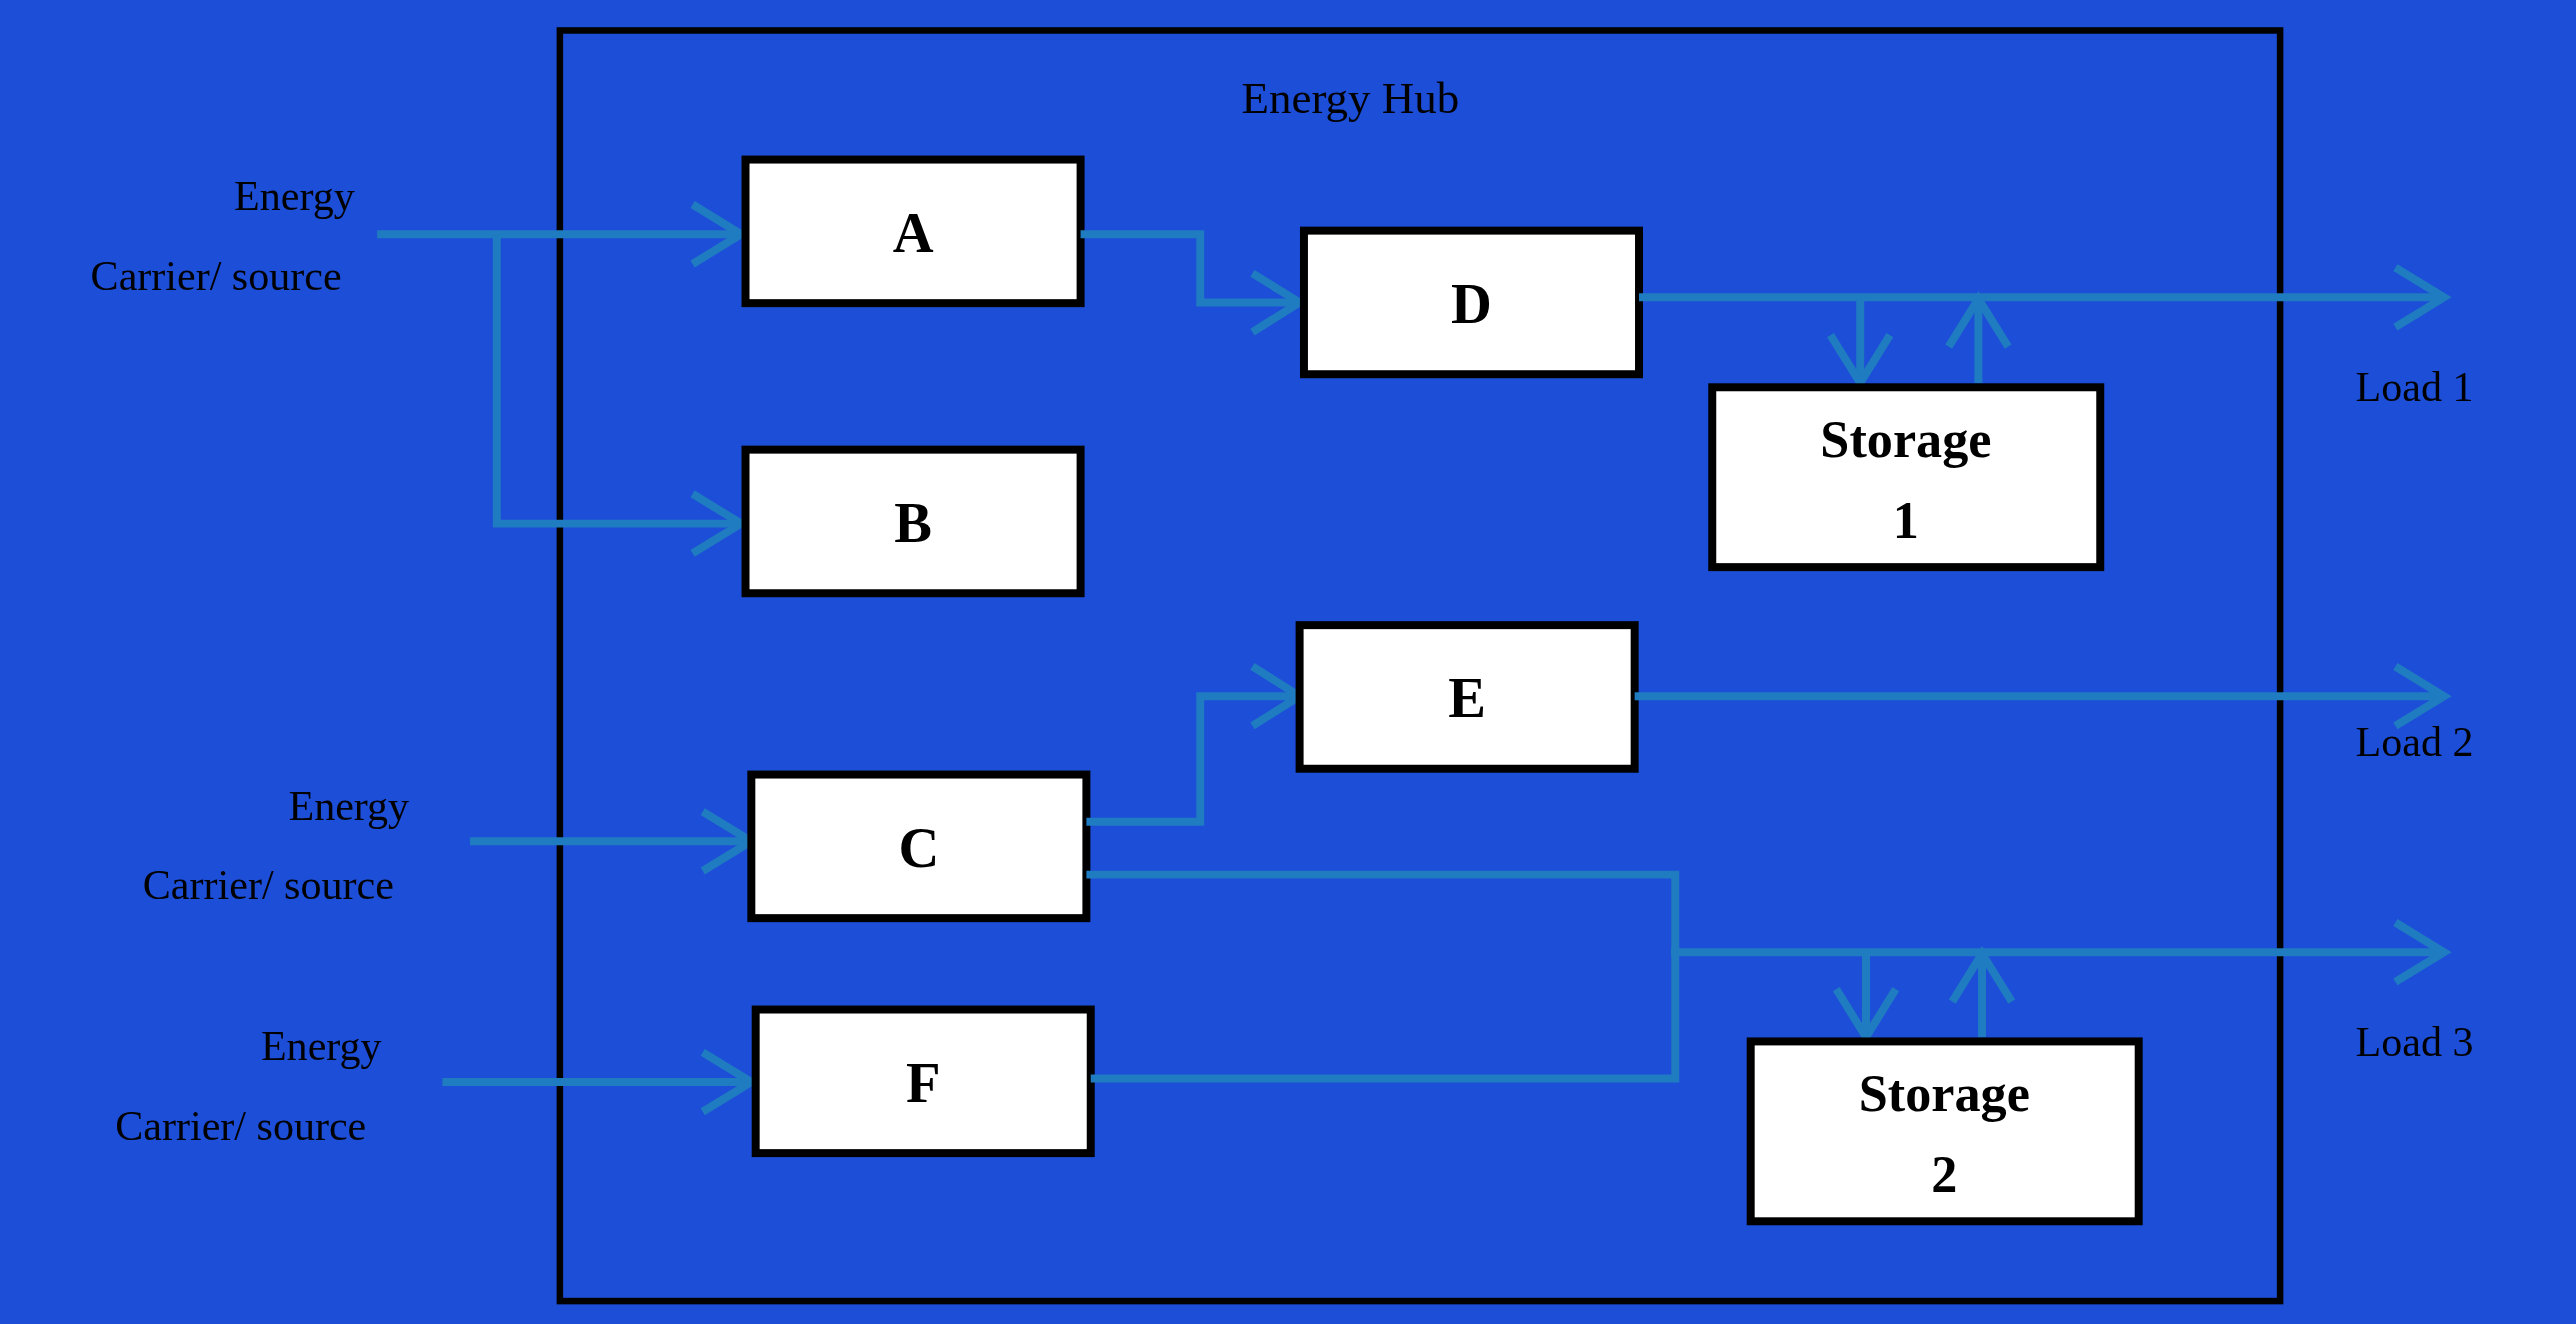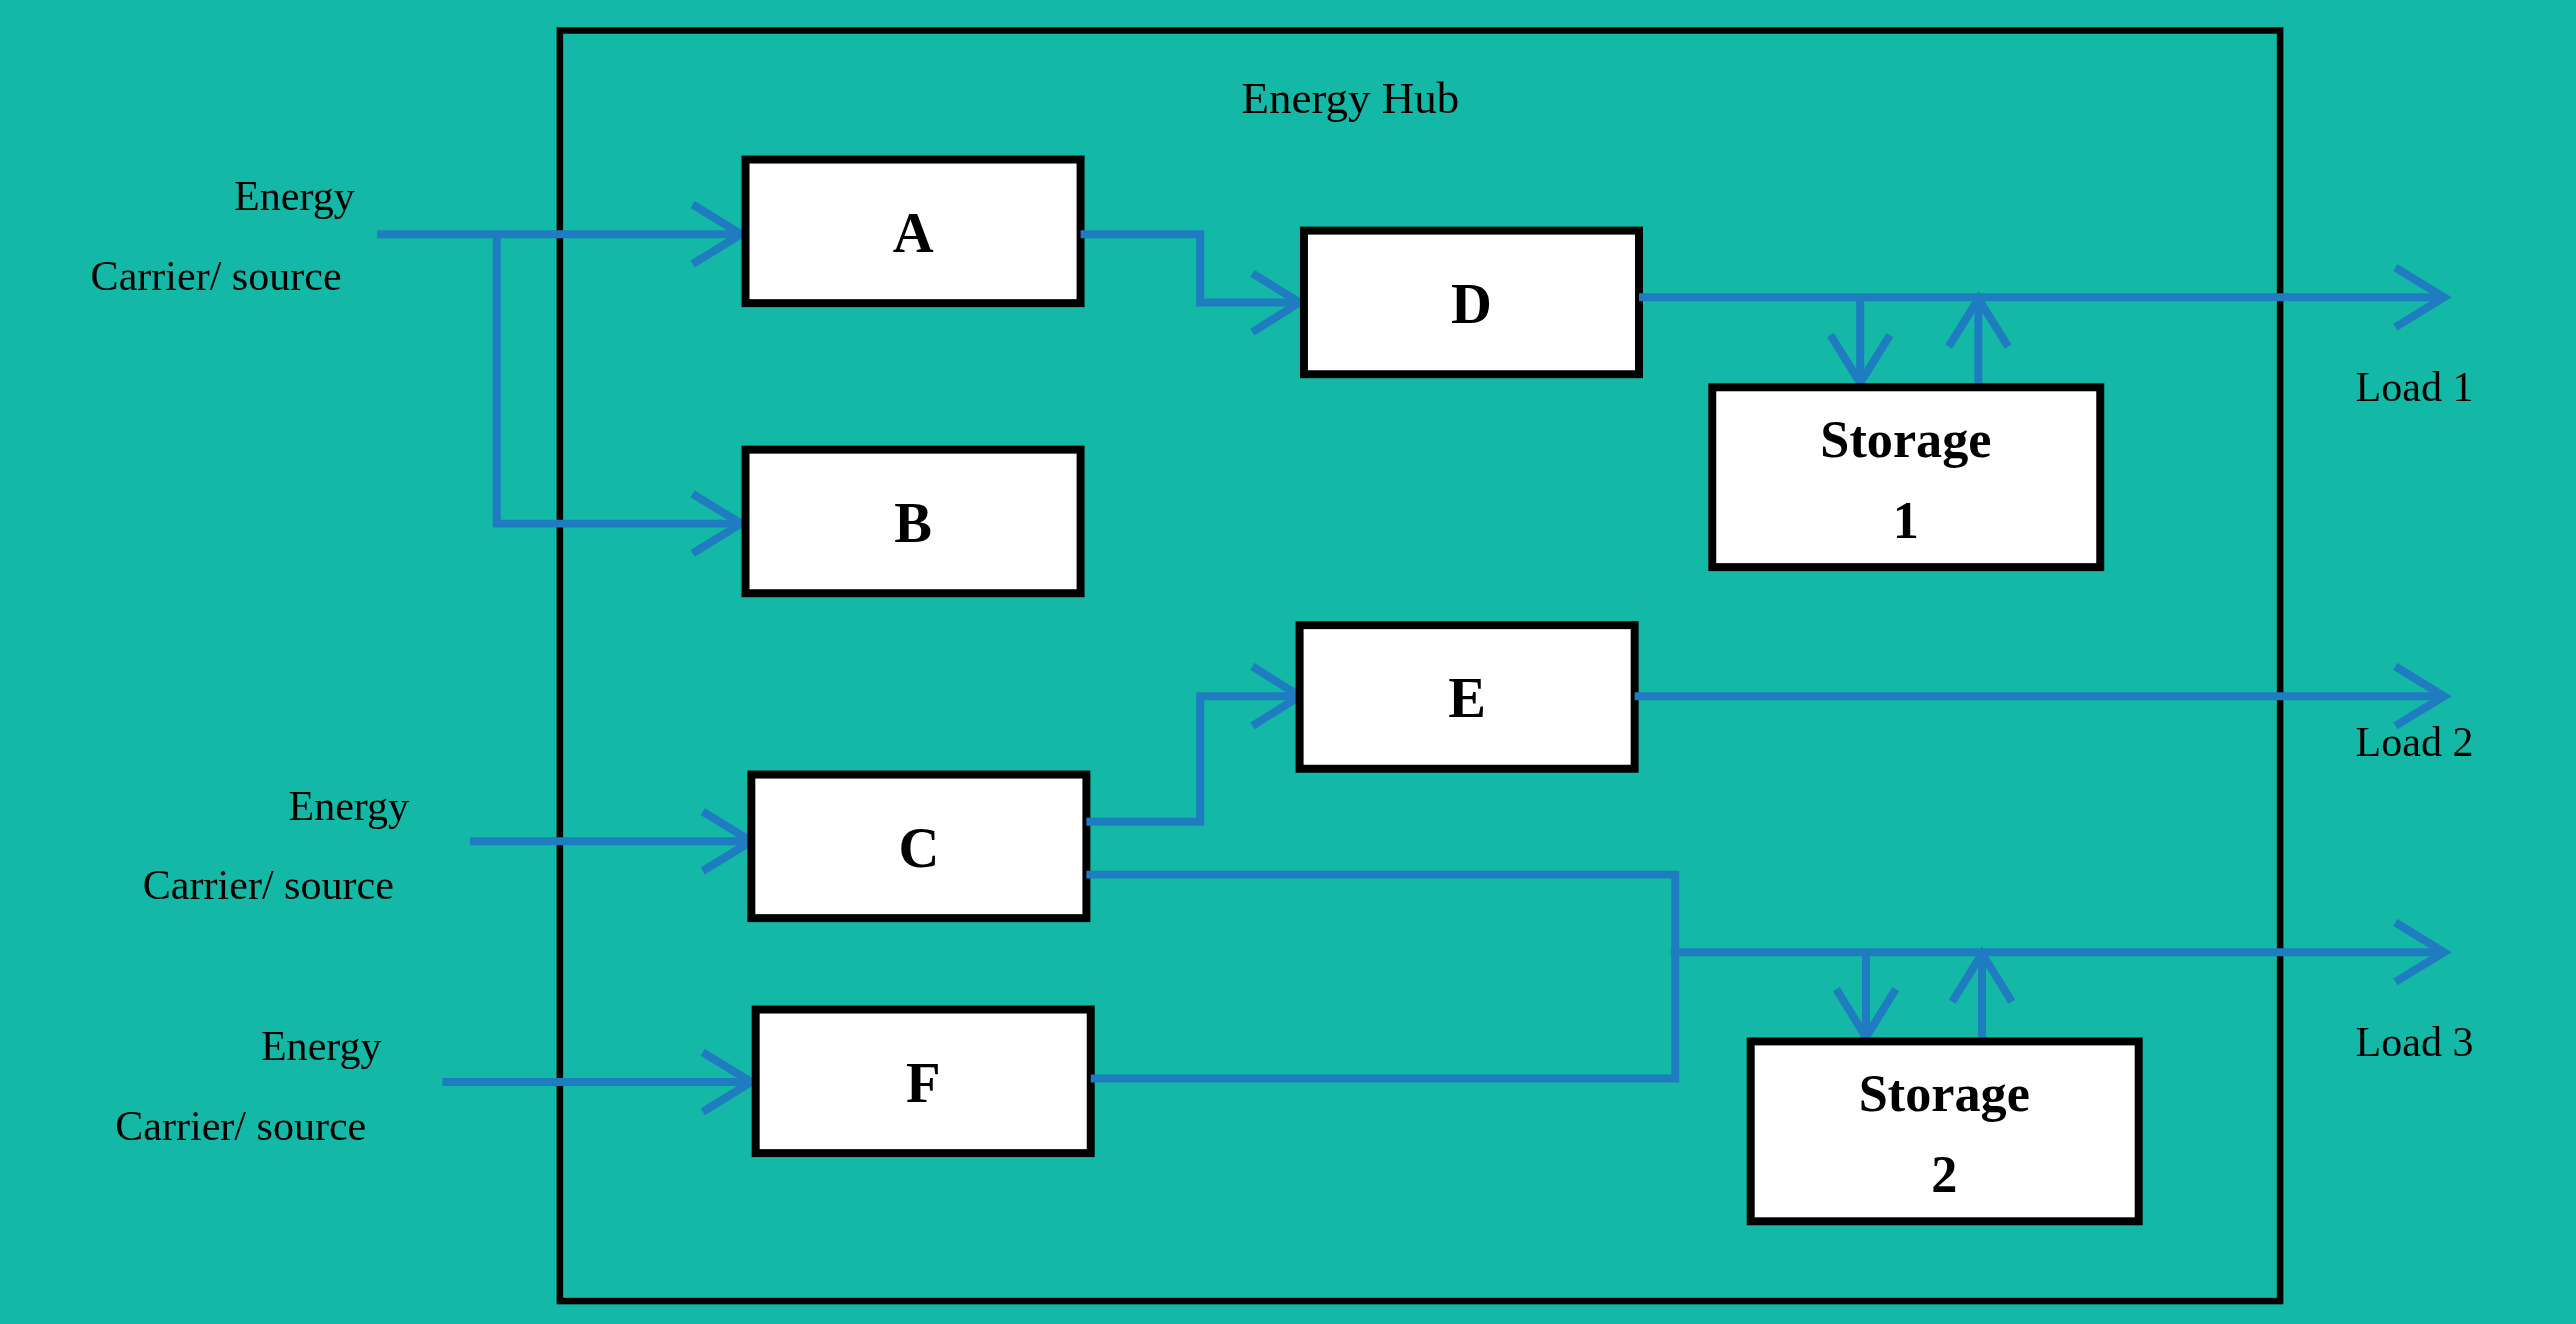--- a/index.html
+++ b/index.html
@@ -10,21 +10,21 @@
   body {
     width: 2576px;
     height: 1325px;
     font-family: "Liberation Serif", "DejaVu Serif", serif;
     overflow: hidden;
   }
   #stage {
     position: relative;
     width: 2576px;
     height: 1325px;
-    background: #14b8a6;
+    background: #1d4ed8;
   }
   svg#diagram {
     position: absolute;
     left: 0;
     top: 0;
     width: 2576px;
     height: 1325px;
   }
   .hub-border {
     fill: none;

